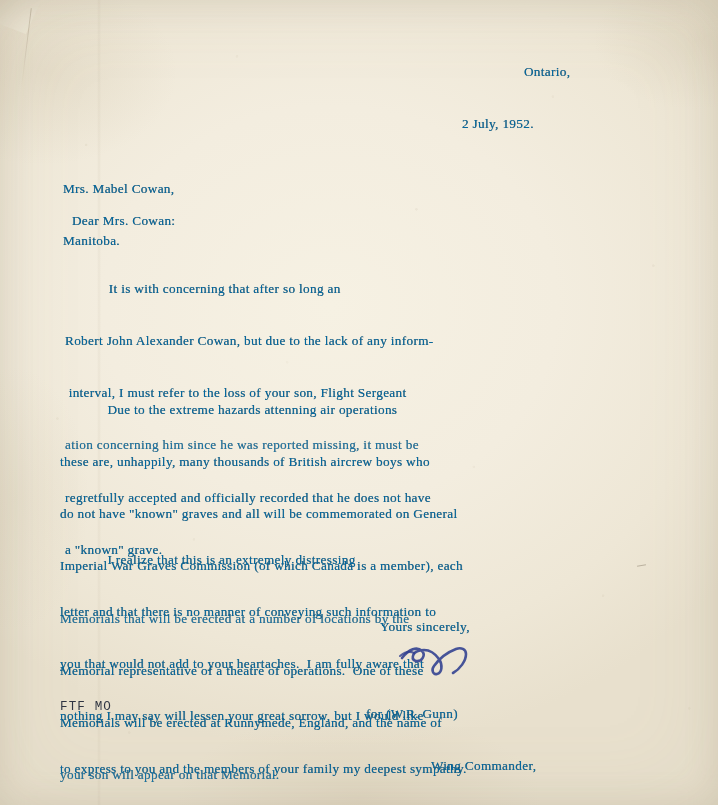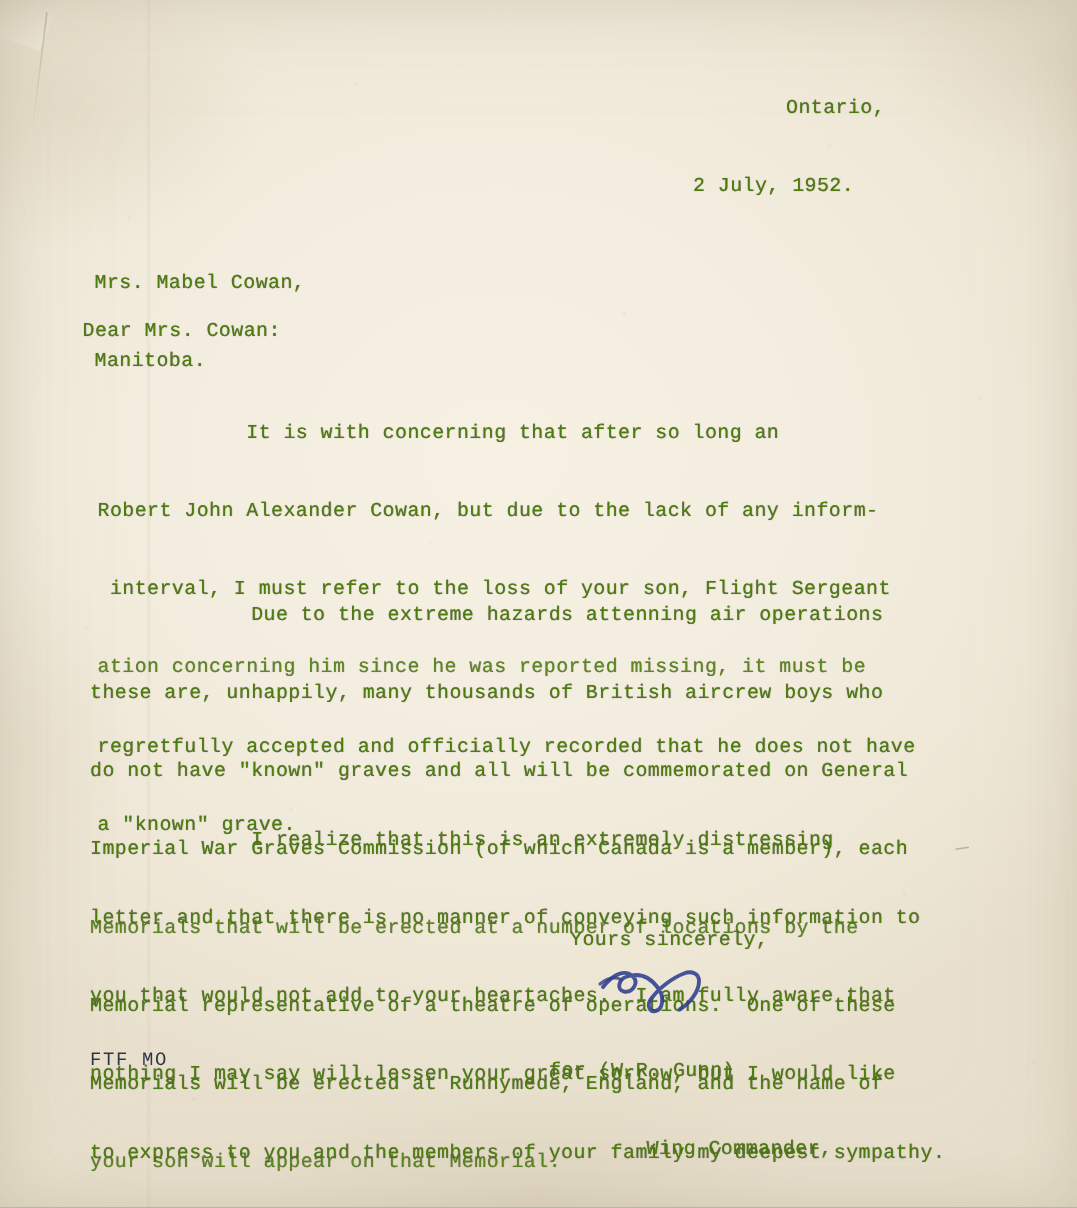--- a/index.html
+++ b/index.html
@@ -87,25 +87,25 @@
   }
 
   
   .content {
     position: absolute;
     inset: 0;
     z-index: 4;
   }
 
   .typed {
-    font-family: Liberation Mono, monospace;
+    font-family: Liberation Serif, serif;
     font-size: 13.2px;
     line-height: 17.4px;
     letter-spacing: .35px;
-    color: #4d7c0f;
+    color: #0369a1;
     white-space: pre;
     text-shadow:
       0 0 .55px rgba(54,50,44,.55),
       .35px .2px .5px rgba(70,64,56,.22);
   }
 
   
   .typed .ln { display: block; }
   .ink-mid   { opacity: .90; }
   .ink-full  { opacity: 1; }
@@ -119,21 +119,21 @@
 
   #addressblock {
     position: absolute;
     top: 145px;
     left: 63px;
   }
 
   #salutation {
     position: absolute;
     top: 212px;
-    left: 55px;
+    left: 72px;
     text-align: center;
   }
 
   #para1 { position: absolute; top: 245px; left: 65px; }
   #para2 { position: absolute; top: 366px; left: 60px; }
   #para3 { position: absolute; top: 516px; left: 60px; }
 
   #closing {
     position: absolute;
     top: 618px;

